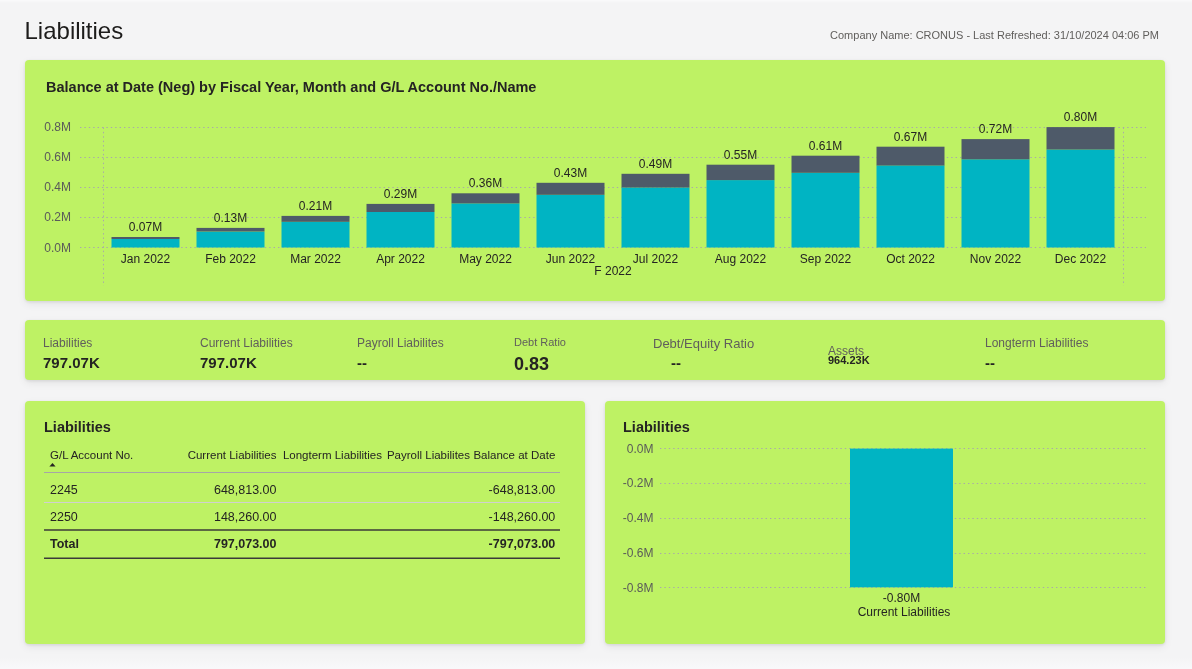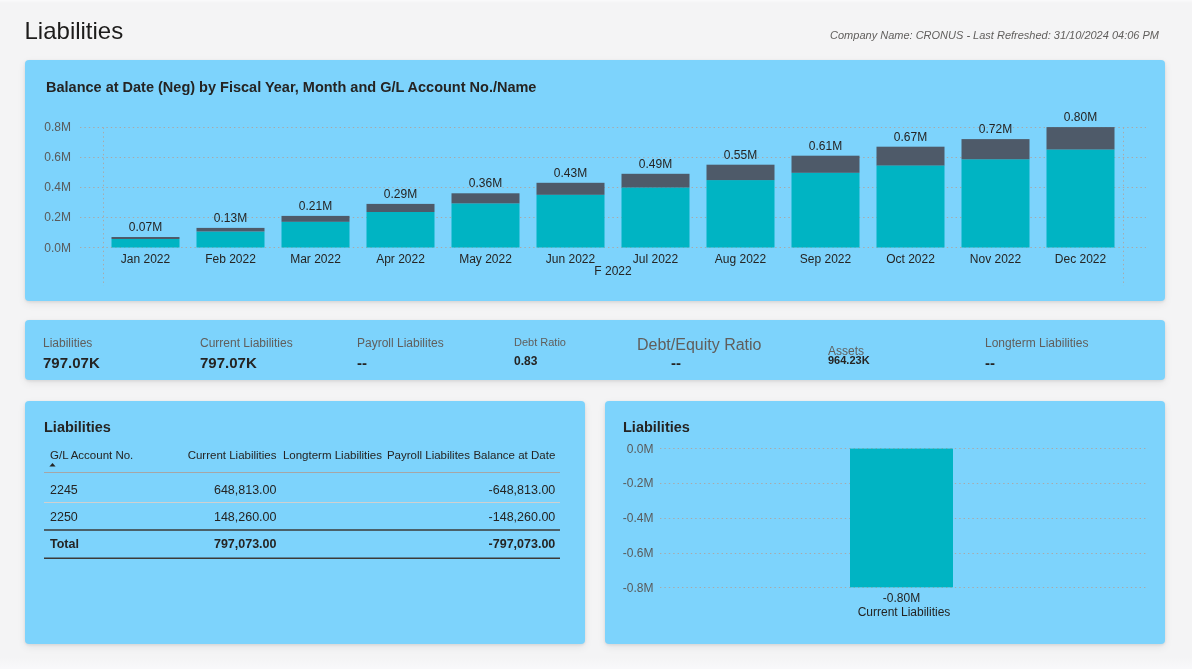--- a/index.html
+++ b/index.html
@@ -1,22 +1,22 @@
 <!DOCTYPE html>
 <html><head><meta charset="utf-8">
 <style>
 * { margin:0; padding:0; box-sizing:border-box; }
 html,body { width:1192px; height:669px; background:linear-gradient(#FAFAFB 0px, #F4F4F5 3px, #F4F4F5 658px, #F8F8FA 667px); font-family:"Liberation Sans", sans-serif; overflow:hidden; }
-.card { position:absolute; background:#7dd3fc; border-radius:4px;
+.card { position:absolute; background:#bef264; border-radius:4px;
   box-shadow:0 1px 3px rgba(0,0,0,0.09), 0 3px 8px rgba(0,0,0,0.07); }
 .ctitle { position:absolute; font-size:14.5px; font-weight:bold; color:#252423; }
 </style></head>
 <body>
 <div style="position:absolute;left:24.5px;top:17px;font-size:24px;color:#1D1C1B;">Liabilities</div>
-<div style="position:absolute;right:33px;top:29px;font-size:11px;color:#605E5C;font-style:italic;">Company Name: CRONUS - Last Refreshed: 31/10/2024 04:06 PM</div>
+<div style="position:absolute;right:33px;top:29px;font-size:11px;color:#605E5C;">Company Name: CRONUS - Last Refreshed: 31/10/2024 04:06 PM</div>
 
 <div class="card" style="left:25px;top:60px;width:1140px;height:241px;">
   <div class="ctitle" style="left:21px;top:19px;">Balance at Date (Neg) by Fiscal Year, Month and G/L Account No./Name</div>
   <svg width="1140" height="241" style="position:absolute;left:0;top:0">
 <line x1="55" y1="187.5" x2="1121" y2="187.5" stroke="#A9A9A9" stroke-width="1" stroke-dasharray="1.4 3"></line>
 <text x="46" y="191.5" font-size="12" fill="#5A5A5A" text-anchor="end" font-family="Liberation Sans, sans-serif">0.0M</text>
 <line x1="55" y1="157.5" x2="1121" y2="157.5" stroke="#A9A9A9" stroke-width="1" stroke-dasharray="1.4 3"></line>
 <text x="46" y="161.4" font-size="12" fill="#5A5A5A" text-anchor="end" font-family="Liberation Sans, sans-serif">0.2M</text>
 <line x1="55" y1="127.5" x2="1121" y2="127.5" stroke="#A9A9A9" stroke-width="1" stroke-dasharray="1.4 3"></line>
 <text x="46" y="131.3" font-size="12" fill="#5A5A5A" text-anchor="end" font-family="Liberation Sans, sans-serif">0.4M</text>
@@ -79,22 +79,22 @@
 </div>
 
 <div class="card" style="left:25px;top:320px;width:1140px;height:60px;">
 <div style="position:absolute;left:18px;top:16px;font-size:12px;color:#605E5C;white-space:nowrap">Liabilities</div>
 <div style="position:absolute;left:18px;top:34px;font-size:15px;font-weight:bold;color:#252423;white-space:nowrap">797.07K</div>
 <div style="position:absolute;left:175px;top:16px;font-size:12px;color:#605E5C;white-space:nowrap">Current Liabilities</div>
 <div style="position:absolute;left:175px;top:34px;font-size:15px;font-weight:bold;color:#252423;white-space:nowrap">797.07K</div>
 <div style="position:absolute;left:332px;top:16px;font-size:12px;color:#605E5C;white-space:nowrap">Payroll Liabilites</div>
 <div style="position:absolute;left:332px;top:34px;font-size:15px;font-weight:bold;color:#252423;white-space:nowrap">--</div>
 <div style="position:absolute;left:489px;top:16px;font-size:11px;color:#605E5C;white-space:nowrap">Debt Ratio</div>
-<div style="position:absolute;left:489px;top:34px;font-size:12px;font-weight:bold;color:#252423;white-space:nowrap">0.83</div>
-<div style="position:absolute;left:612px;top:16px;font-size:16px;color:#605E5C;white-space:nowrap">Debt/Equity Ratio</div>
+<div style="position:absolute;left:489px;top:34px;font-size:18px;font-weight:bold;color:#252423;white-space:nowrap">0.83</div>
+<div style="position:absolute;left:628px;top:16px;font-size:13px;color:#605E5C;white-space:nowrap">Debt/Equity Ratio</div>
 <div style="position:absolute;left:646px;top:34px;font-size:15px;font-weight:bold;color:#252423;white-space:nowrap">--</div>
 <div style="position:absolute;left:803px;top:24px;font-size:12px;color:#605E5C;white-space:nowrap">Assets</div>
 <div style="position:absolute;left:803px;top:34px;font-size:11px;font-weight:bold;color:#252423;white-space:nowrap">964.23K</div>
 <div style="position:absolute;left:960px;top:16px;font-size:12px;color:#605E5C;white-space:nowrap">Longterm Liabilities</div>
 <div style="position:absolute;left:960px;top:34px;font-size:15px;font-weight:bold;color:#252423;white-space:nowrap">--</div>
 </div>
 
 <div class="card" style="left:25px;top:401px;width:560px;height:243px;">
   <div class="ctitle" style="left:19px;top:18px;">Liabilities</div>
   <svg width="560" height="243" style="position:absolute;left:0;top:0">

